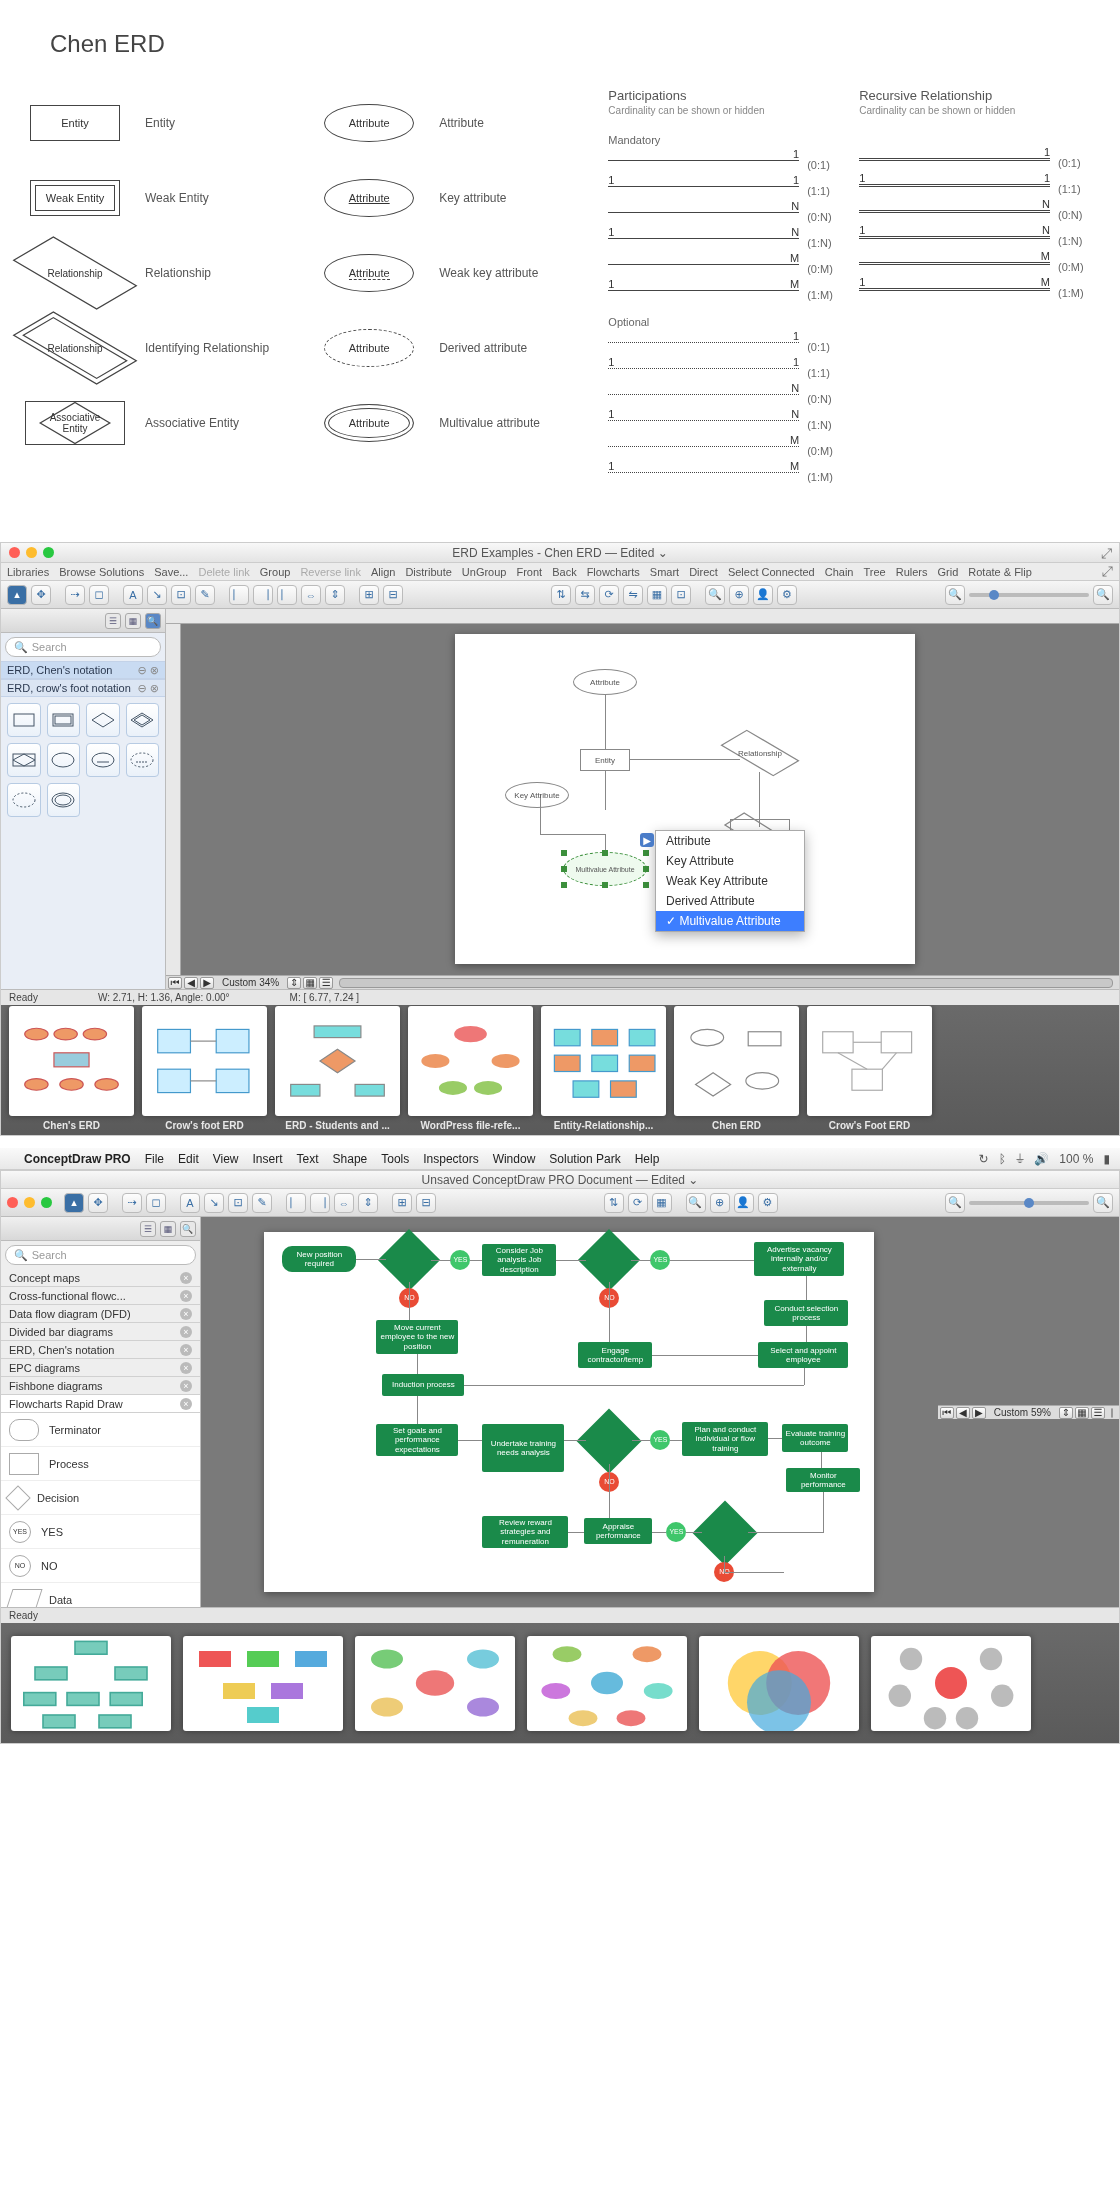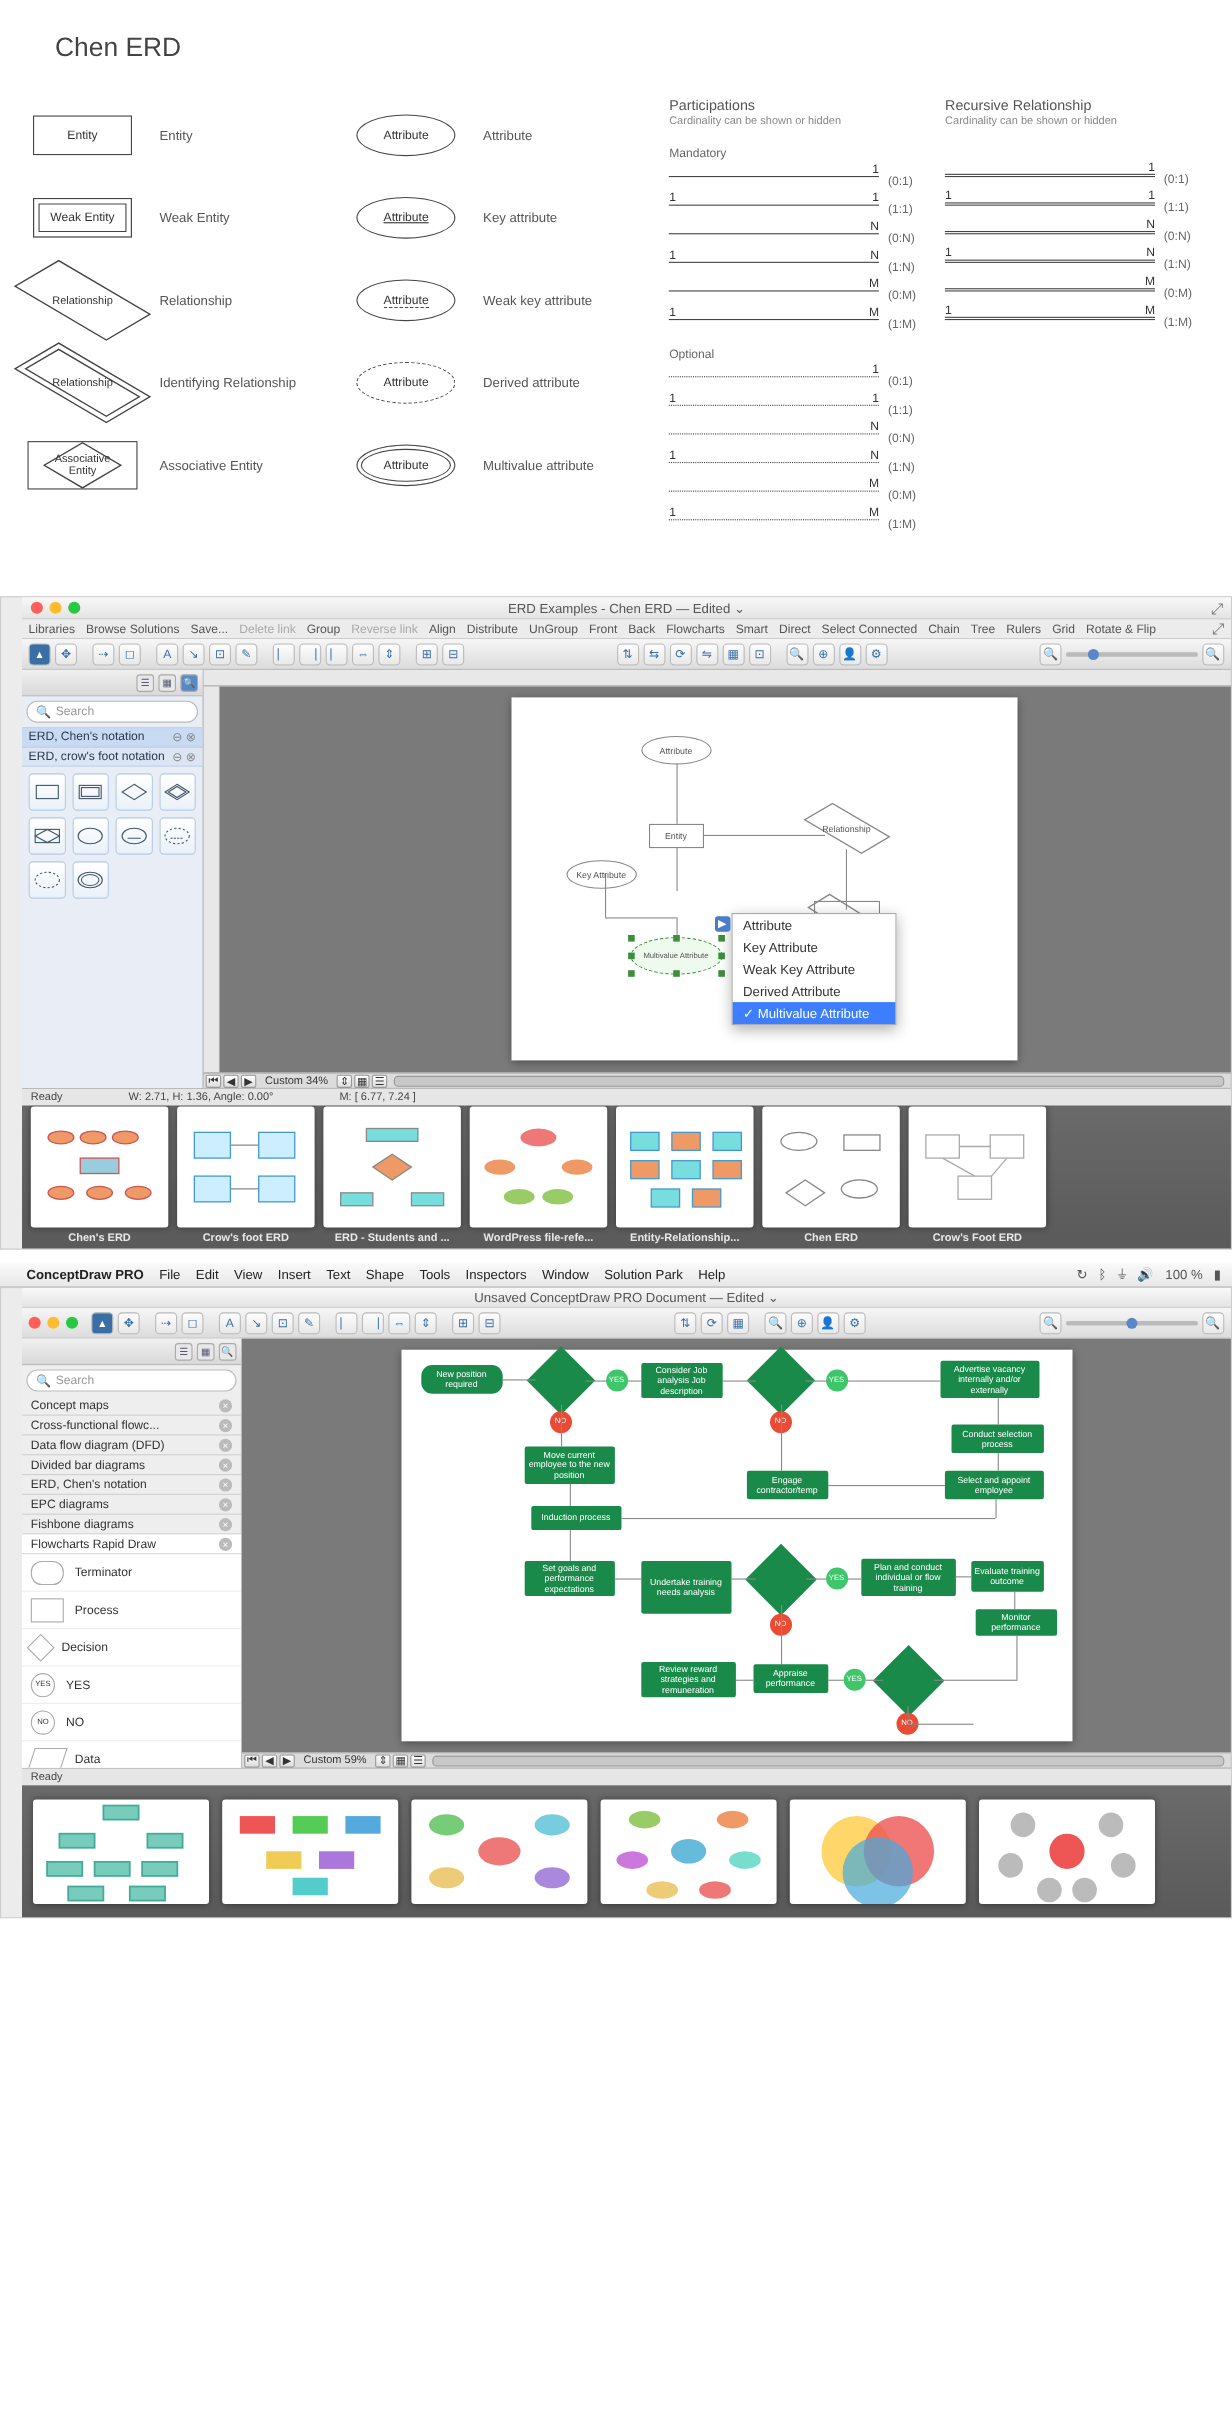--- a/index.html
+++ b/index.html
@@ -36,21 +36,21 @@
   .card-line { display:flex; align-items:center; margin-bottom: 4px; height: 22px; }
   .line-box { flex:1; position:relative; height:14px; }
   .line-top { position:absolute; top:2px; left:0; right:0; border-top:1px solid #444; }
   .line-top.dot { border-top-style: dotted; }
   .line-top.dbl { border-top:3px double #444; }
   .line-left { position:absolute; top:-10px; left:0; font-size:11px; }
   .line-right { position:absolute; top:-10px; right:0; font-size:11px; }
   .line-lbl { width:42px; font-size:11px; color:#666; margin-left:8px; }
   
   
-  .mac-window { border:1px solid #ccc; background:#ececec; margin-top:10px; position:relative;padding-left:19px; }
+  .mac-window { border:1px solid #ccc; background:#ececec; margin-top:10px; position:relative; }
   .mac-titlebar { height:20px; background:linear-gradient(#f8f8f8,#e4e4e4); display:flex; align-items:center; padding:0 8px; font-size:12px; color:#555; border-bottom:1px solid #ccc; position:relative; }
   .traffic { display:flex; gap:6px; }
   .traffic span { width:11px; height:11px; border-radius:50%; display:block; }
   .t-red{background:#ff5f57} .t-yel{background:#febc2e} .t-grn{background:#28c840}
   .title-center { position:absolute; left:0; right:0; text-align:center; font-size:12px; color:#555; pointer-events:none; }
   .menu-row { height:18px; background:#ececec; border-bottom:1px solid #ccc; display:flex; align-items:center; font-size:11px; color:#555; padding:0 6px; gap:10px; }
   .menu-row .spacer { flex:1 }
   .toolbar { height:28px; background:linear-gradient(#f6f6f6,#dcdcdc); border-bottom:1px solid #bbb; display:flex; align-items:center; padding:0 6px; gap:4px; }
   .tb-btn { width:20px; height:20px; background:linear-gradient(#fdfdfd,#e8e8e8); border:1px solid #bbb; border-radius:4px; display:flex; align-items:center; justify-content:center; font-size:11px; color:#3a6fa5; }
   .tb-sep { width:6px; }
@@ -105,21 +105,21 @@
   .mac-menubar .right { margin-left:auto; display:flex; gap:10px; align-items:center; color:#555; font-size:12px; }
   
   .side3 { width:200px; background:#eee; border-right:1px solid #bbb; display:flex; flex-direction:column; }
   .lib3 { height:18px; border-bottom:1px solid #d0d0d0; padding:0 8px; font-size:11px; display:flex; align-items:center; justify-content:space-between; color:#333; }
   .lib3.active { background:#fff; }
   .lib3 .x { width:12px; height:12px; background:#bbb; border-radius:50%; color:#fff; font-size:9px; display:flex; align-items:center; justify-content:center; }
   .shape-list { flex:1; background:#fff; overflow:hidden; }
   .shape-row { height:34px; display:flex; align-items:center; padding:0 8px; gap:10px; font-size:11px; border-bottom:1px solid #eee; }
   .shape-ico { width:30px; height:22px; border:1px solid #aaa; display:flex; align-items:center; justify-content:center; font-size:8px; }
   
-  .canvas3 { flex:1; display:flex; flex-direction:column; background:#7a7a7a; }
+  .canvas3 { flex:1; display:flex; background:#7a7a7a;align-items:center; }
   .paper3 { width:610px; height:360px; background:#fff; box-shadow:0 2px 8px rgba(0,0,0,.4); position:relative; margin:10px auto; }
   .fc-node { position:absolute; font-size:8px; color:#fff; display:flex; align-items:center; justify-content:center; text-align:center; padding:3px; line-height:1.15; }
   .fc-rect { background:#1a8a4a; border-radius:2px; }
   .fc-head { background:#1a8a4a; border-radius:10px; }
   .fc-dia-inner { position:absolute; inset:0; background:#1a8a4a; transform:rotate(45deg); }
   .fc-yes { width:20px; height:20px; background:#3fc66b; border-radius:50%; font-size:7px; }
   .fc-no  { width:20px; height:20px; background:#e94b35; border-radius:50%; font-size:7px; }
   .fc-conn { position:absolute; background:#888; z-index:0; }
   
   .thumbs3 { height:120px; background:linear-gradient(#6a6a6a,#5a5a5a); display:flex; align-items:center; padding:10px; gap:12px; overflow:hidden; }

